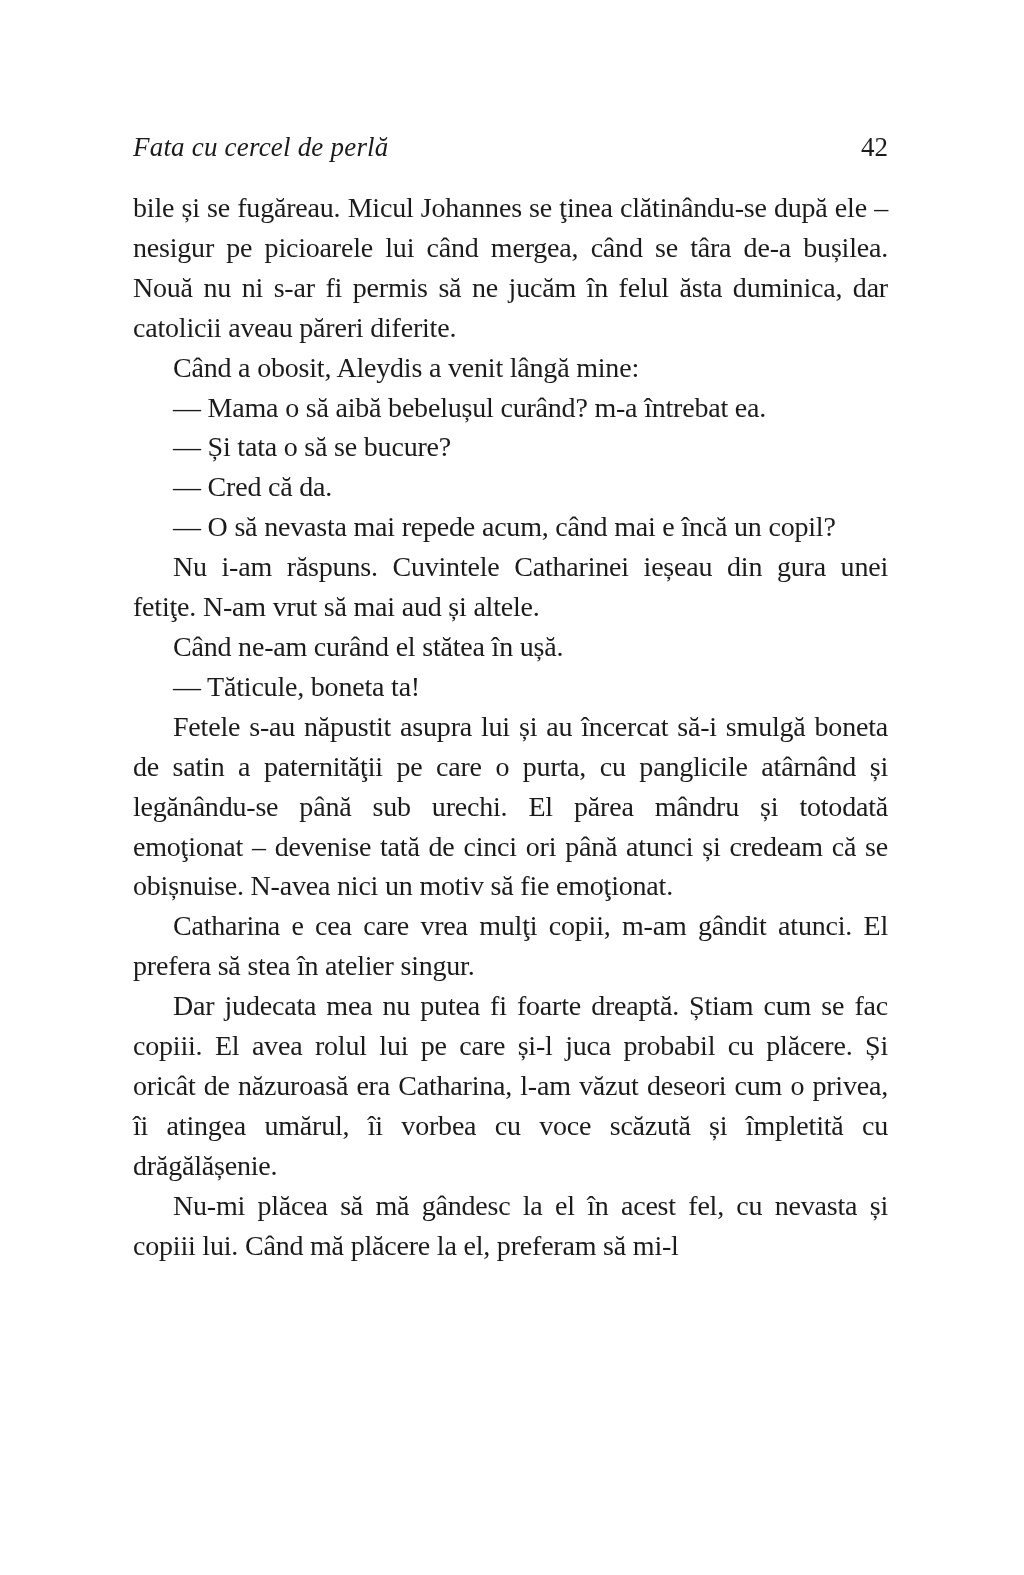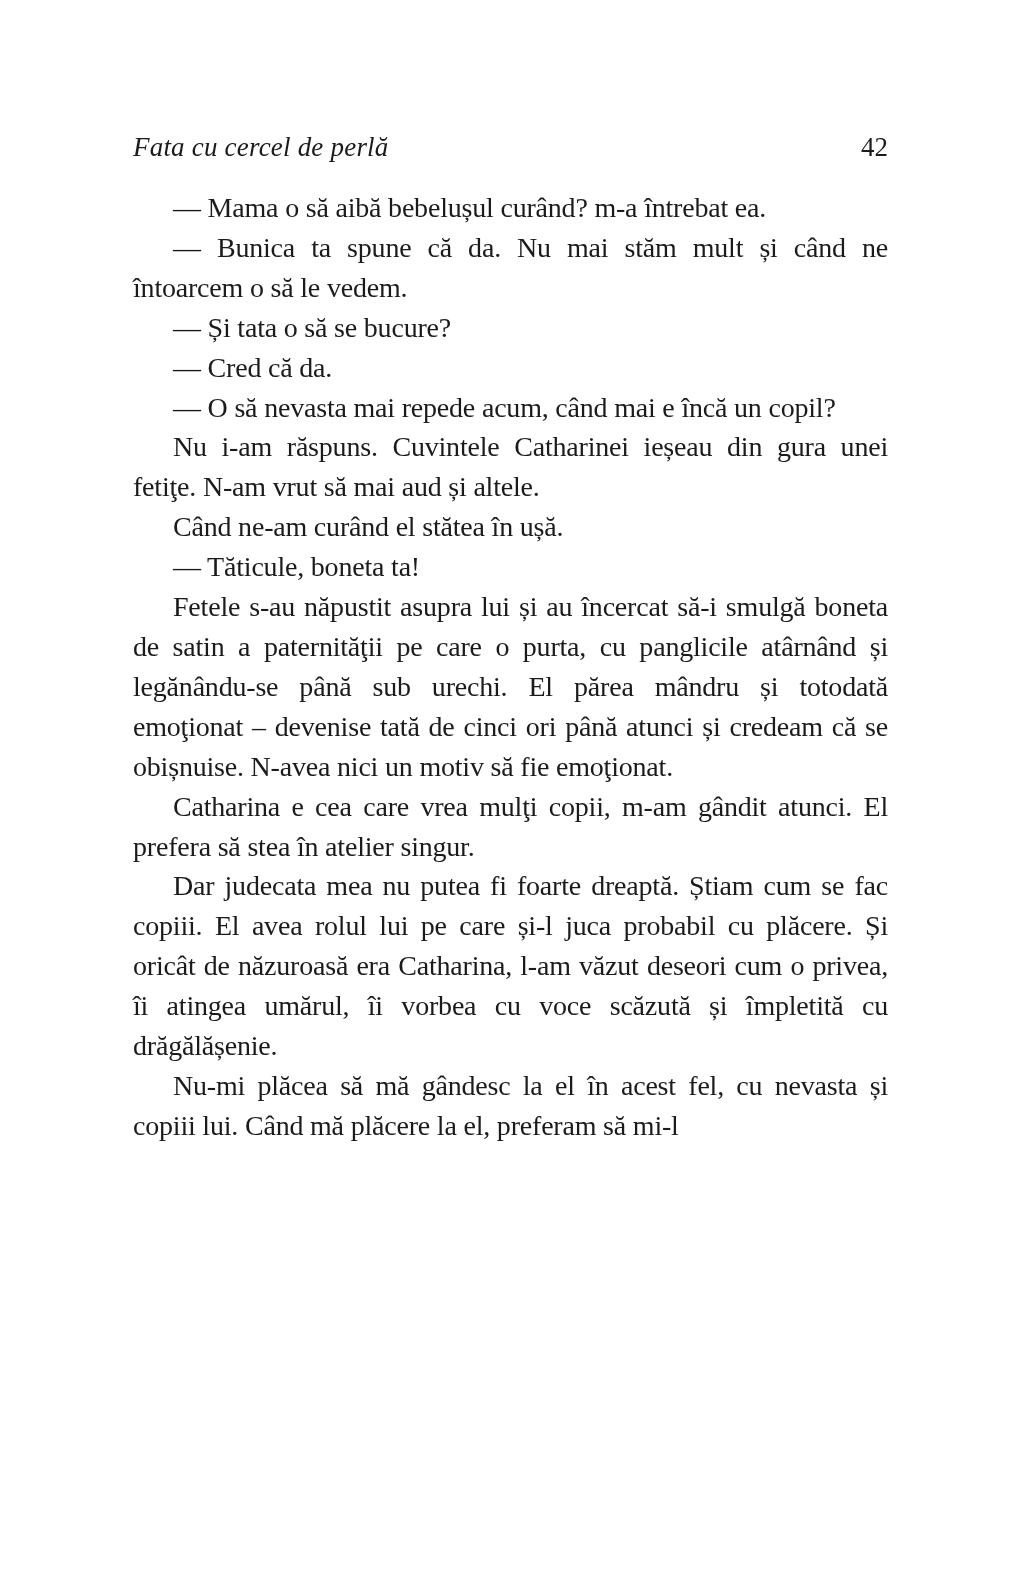--- a/index.html
+++ b/index.html
@@ -59,22 +59,23 @@
 </style>
 </head>
 <body>
 
 <div class="page">
   <div class="running-header">
     <span class="title">Fata cu cercel de perlă</span>
     <span class="page-number">42</span>
   </div>
   <div class="body-text">
+      <p class="para no-indent">bile și se fugăreau. Micul Johannes se ţinea clătinându-se după ele – nesigur pe picioarele lui când mergea, când se târa de-a bușilea. Nouă nu ni s-ar fi permis să ne jucăm în felul ăsta duminica, dar catolicii aveau păreri diferite.</p>
+      <p class="para">Când a obosit, Aleydis a venit lângă mine:</p>
       <p class="para">— Mama o să aibă bebelușul curând? m-a întrebat ea.</p>
-      <p class="para">— Bunica ta spune că da. Nu mai stăm mult și când ne întoarcem o să le vedem.</p>
       <p class="para">— Și tata o să se bucure?</p>
       <p class="para">— Cred că da.</p>
       <p class="para">— O să nevasta mai repede acum, când mai e încă un copil?</p>
       <p class="para">Nu i-am răspuns. Cuvintele Catharinei ieșeau din gura unei fetiţe. N-am vrut să mai aud și altele.</p>
       <p class="para">Când ne-am curând el stătea în ușă.</p>
       <p class="para">— Tăticule, boneta ta!</p>
       <p class="para">Fetele s-au năpustit asupra lui și au încercat să-i smulgă boneta de satin a paternităţii pe care o purta, cu panglicile atârnând și legănându-se până sub urechi. El părea mândru și totodată emoţionat – devenise tată de cinci ori până atunci și credeam că se obișnuise. N-avea nici un motiv să fie emoţionat.</p>
       <p class="para">Catharina e cea care vrea mulţi copii, m-am gândit atunci. El prefera să stea în atelier singur.</p>
       <p class="para">Dar judecata mea nu putea fi foarte dreaptă. Știam cum se fac copiii. El avea rolul lui pe care și-l juca probabil cu plăcere. Și oricât de năzuroasă era Catharina, l-am văzut deseori cum o privea, îi atingea umărul, îi vorbea cu voce scăzută și împletită cu drăgălășenie.</p>
       <p class="para">Nu-mi plăcea să mă gândesc la el în acest fel, cu nevasta și copiii lui. Când mă plăcere la el, preferam să mi-l</p>

